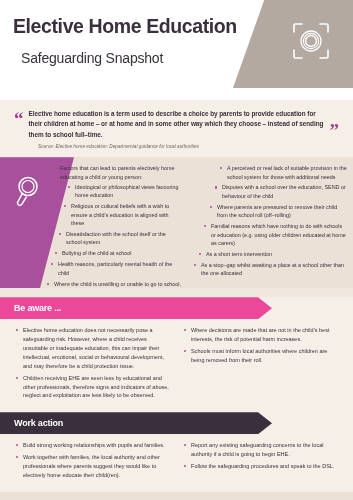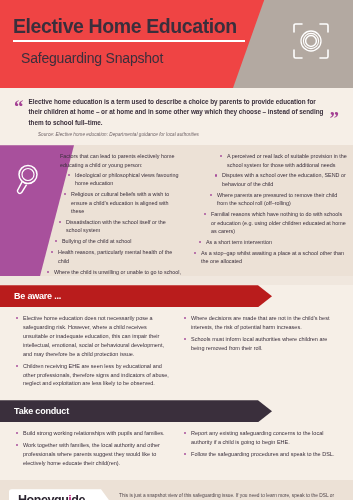--- a/index.html
+++ b/index.html
@@ -5,21 +5,21 @@
   html,body{margin:0;padding:0;}
   body{
     width:353px;height:500px;overflow:hidden;
     background:#f0e7de;
     font-family:"Liberation Sans", sans-serif;
     -webkit-font-smoothing:antialiased;
   }
   .page{position:relative;width:353px;height:500px;background:#f0e7de;overflow:hidden;}
 
   
-  .header{position:relative;height:88px;background:#ef4444;overflow:hidden;}
+  .header{position:relative;height:100px;background:#ffffff;overflow:hidden;}
   .header-shape{
     position:absolute;top:0;right:0;width:120px;height:88px;
     background:#b3a9a1;
     clip-path:polygon(26% 0, 100% 0, 100% 100%, 0% 100%);
   }
   .header-text{position:absolute;left:13px;top:16px;z-index:3;}
   .title{
     font-size:19.5px;font-weight:bold;color:#3a2f3c;
     letter-spacing:-0.4px;line-height:1.05;margin:0;
     white-space:nowrap;
@@ -85,21 +85,21 @@
   .fcol.right li:nth-child(6){margin-left:0px;}
 
   
   .section{background:#f6efe7;}
   .ribbon{
     position:relative;height:22px;width:272px;
     display:flex;align-items:center;
     padding-left:14px;box-sizing:border-box;
     clip-path:polygon(0 0, 258px 0, 272px 50%, 258px 100%, 0 100%);
   }
-  .ribbon.aware{background:#b91c1c;}
+  .ribbon.aware{background:#ec4899;}
   .ribbon.action{background:#3a2f3c;}
   .ribbon-label{color:#ffffff;font-size:9px;font-weight:bold;letter-spacing:-0.2px;}
 
   .sec-body{display:flex;padding:7px 8px 8px 8px;box-sizing:border-box;width:353px;}
   .sec-col{box-sizing:border-box;}
   .sec-col.left{width:178px;padding-left:8px;padding-right:8px;}
   .sec-col.right{width:175px;padding-left:6px;padding-right:6px;}
   ul.slist{list-style:none;margin:0;padding:0;}
   ul.slist li{
     position:relative;font-size:5.5px;color:#3a2f3c;line-height:1.62;
@@ -220,21 +220,21 @@
           <li>Where decisions are made that are not in the child’s best interests, the risk of potential harm increases.</li>
           <li>Schools must inform local authorities where children are being removed from their roll.</li>
         </ul>
       </div>
     </div>
   </div>
 
   <div class="pre-ribbon-gap"></div>
   <div class="section">
     <div class="ribbon action">
-      <span class="ribbon-label">Take conduct</span>
+      <span class="ribbon-label">Work action</span>
     </div>
     <div class="sec-body action-body">
       <div class="sec-col left">
         <ul class="slist">
           <li>Build strong working relationships with pupils and families.</li>
           <li>Work together with families, the local authority and other professionals where parents suggest they would like to electively home educate their child(ren).</li>
         </ul>
       </div>
       <div class="sec-col right">
         <ul class="slist">

